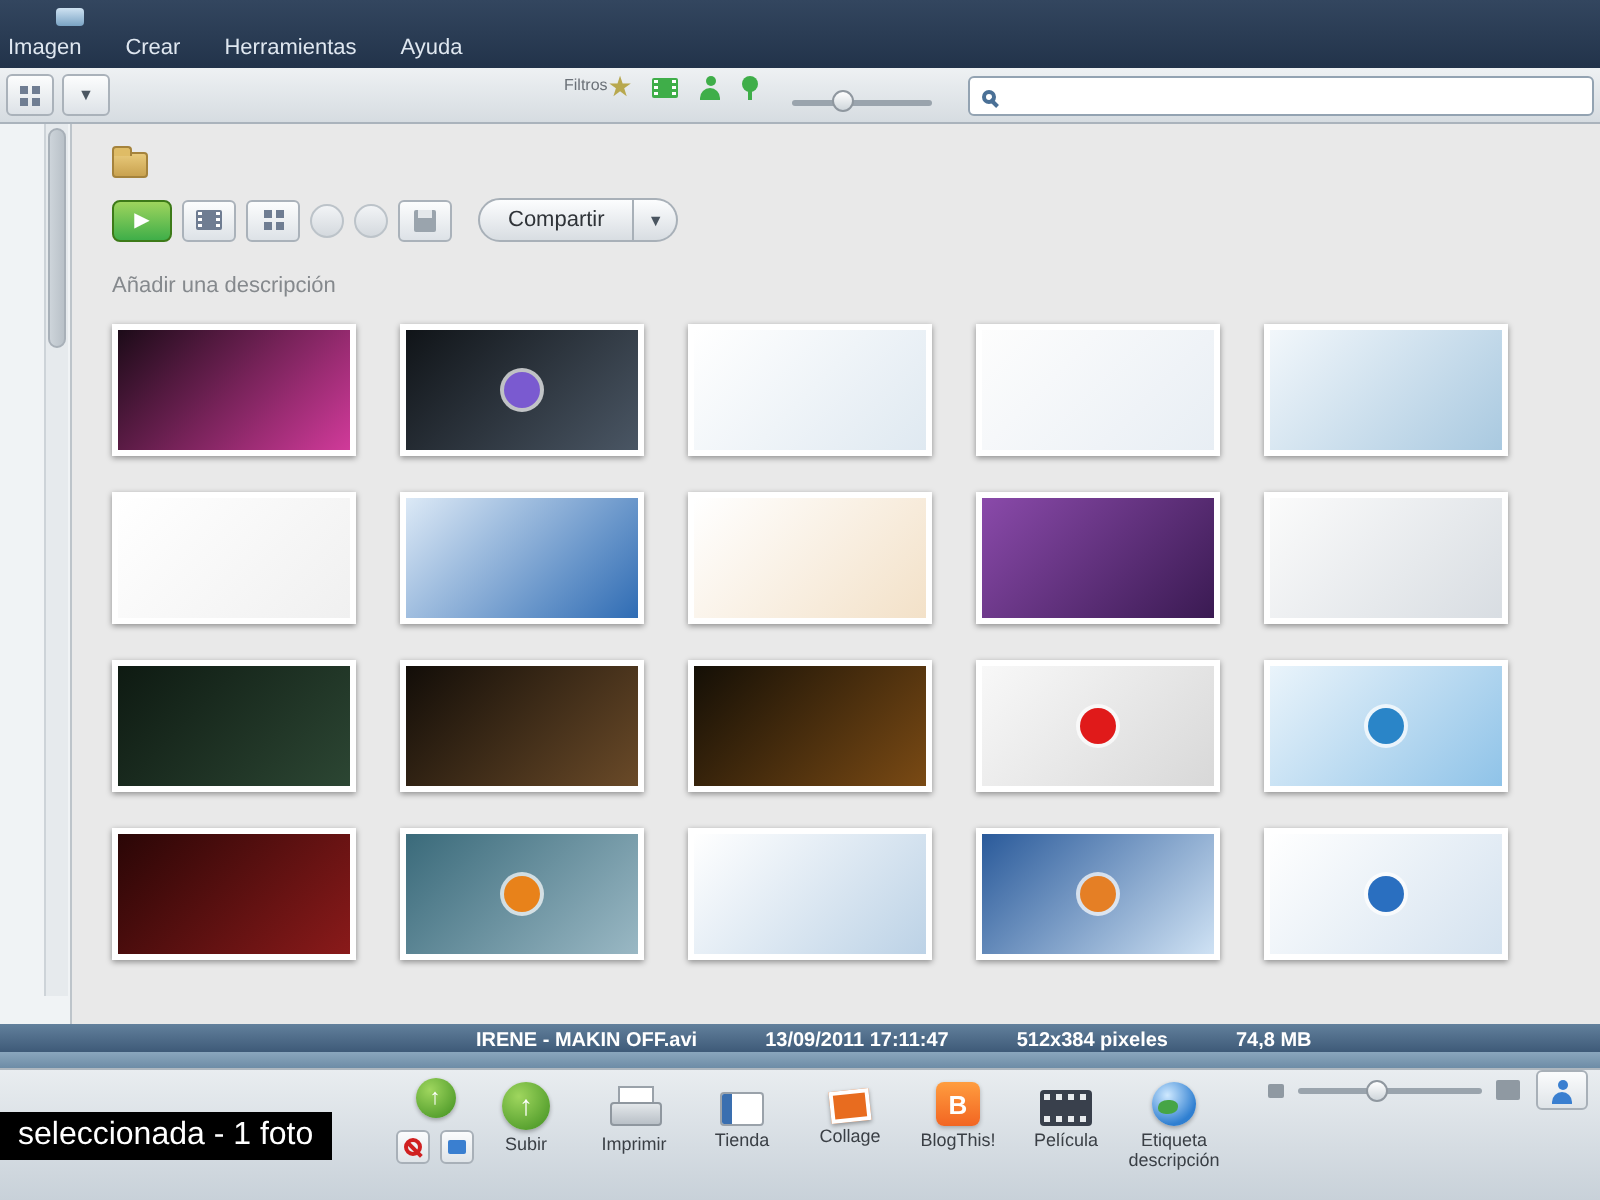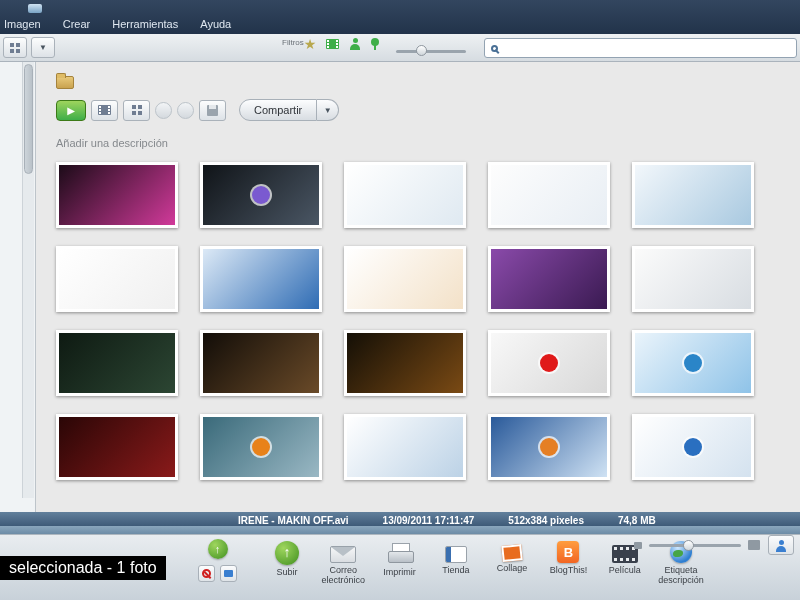--- a/index.html
+++ b/index.html
@@ -79,21 +79,21 @@
   .bottombar{height:66px;background:linear-gradient(#e9edf0,#c8d1d9);border-top:1px solid #aeb7bf;position:relative;flex:none;}
   .sel-tooltip{position:absolute;left:0;top:21px;background:#000;color:#fff;font-size:16px;padding:3px 9px;white-space:nowrap;}
   .tray-buttons{position:absolute;left:198px;top:4px;display:flex;flex-direction:column;align-items:center;gap:6px;}
   .hold-btn{width:20px;height:20px;border-radius:50%;background:radial-gradient(circle at 35% 30%,#9fd65e,#3f8f1f);color:#fff;display:flex;align-items:center;justify-content:center;font-size:11px;font-weight:bold;box-shadow:0 1px 2px rgba(0,0,0,.3);}
   .mini-row{display:flex;gap:5px;}
   .mini-btn{width:17px;height:17px;border:1px solid #a8b0b8;border-radius:3px;background:linear-gradient(#fbfcfd,#dfe4e8);display:flex;align-items:center;justify-content:center;}
   .glyph-clear{width:9px;height:9px;border:2px solid #d02020;border-radius:50%;position:relative;}
   .glyph-clear::after{content:"";position:absolute;left:-1px;top:2.5px;width:9px;height:2px;background:#d02020;transform:rotate(45deg);}
   .glyph-tag{width:9px;height:7px;background:#3a7fd0;border-radius:1px;}
 
-  .action-bar{position:absolute;left:260px;top:6px;width:448px;display:flex;justify-content:space-between;}
+  .action-bar{position:absolute;left:236px;top:6px;width:448px;display:flex;}
   .action{width:54px;display:flex;flex-direction:column;align-items:center;cursor:pointer;}
   .alabel{font-size:9px;color:#3a3f45;text-align:center;line-height:1.1;margin-top:3px;max-width:56px;}
   .icon-upload{width:24px;height:24px;border-radius:50%;background:radial-gradient(circle at 35% 30%,#9fd65e,#3f8f1f);position:relative;box-shadow:0 1px 2px rgba(0,0,0,.3);}
   .icon-upload::after{content:"↑";color:#fff;font-weight:bold;font-size:14px;position:absolute;top:50%;left:50%;transform:translate(-50%,-54%);}
   .icon-mail{width:26px;height:17px;background:linear-gradient(#f6f7f8,#d9dde1);border:1px solid #98a1a9;border-radius:2px;position:relative;overflow:hidden;margin-top:5px;}
   .icon-mail::after{content:"";position:absolute;top:0;left:0;border-left:12px solid transparent;border-right:12px solid transparent;border-top:9px solid #b8c0c7;}
   .icon-print{width:24px;height:22px;position:relative;margin-top:2px;}
   .icon-print::before{content:"";position:absolute;top:0;left:4px;width:16px;height:9px;background:#fff;border:1px solid #9aa2aa;}
   .icon-print::after{content:"";position:absolute;bottom:2px;left:0;width:24px;height:10px;background:linear-gradient(#e3e7ea,#b9c0c7);border:1px solid #8f979f;border-radius:2px;}
   .icon-export{width:26px;height:18px;background:linear-gradient(#f4dc96,#d9b45a);border:1px solid #ad8c3c;border-radius:2px;position:relative;margin-top:5px;}
@@ -284,24 +284,20 @@
           <span class="glyph-tag"></span>
         </div>
       </div>
     </div>
     <div class="action-bar">
         <div class="action">
           <div class="icon-upload"></div>
           <div class="alabel">Subir</div>
         </div>
         <div class="action">
-          <div class="icon-mail"></div>
-          <div class="alabel">Correo electrónico</div>
-        </div>
-        <div class="action">
           <div class="icon-print"></div>
           <div class="alabel">Imprimir</div>
         </div>
         <div class="action">
           <div class="icon-shop"></div>
           <div class="alabel">Tienda</div>
         </div>
         <div class="action">
           <div class="icon-collage"></div>
           <div class="alabel">Collage</div>

